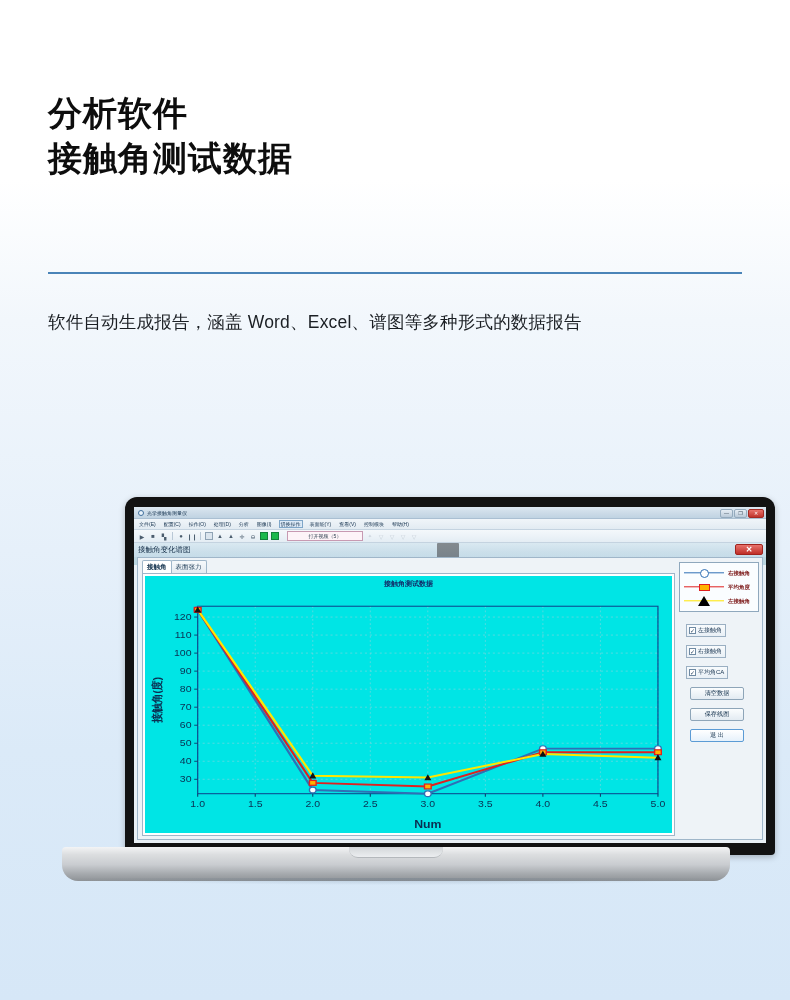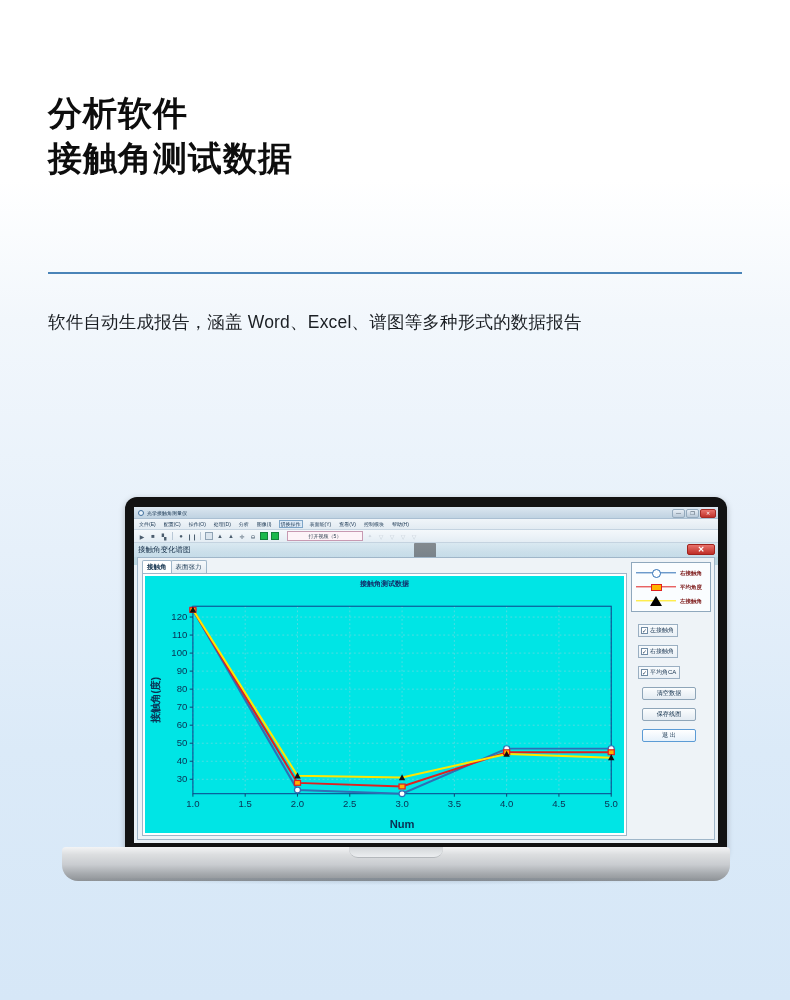--- a/index.html
+++ b/index.html
@@ -44,21 +44,21 @@
     line-height: 2.0;
     color: #1b1f24;
     letter-spacing: 0.2px;
   }
 
   
   .laptop { position: absolute; left: 62px; top: 497px; width: 668px; height: 410px; }
 
   .lid {
     position: absolute; left: 63px; top: 0px;
-    width: 602px; height: 358px;
+    width: 650px; height: 358px;
     background: #121212;
     border-radius: 12px 12px 4px 4px;
     box-shadow: 0 2px 6px rgba(0,0,0,0.25);
     padding: 10px 9px 12px 9px;
   }
   .screen {
     width: 100%; height: 100%;
     background: #ffffff;
     overflow: hidden;
     position: relative;

